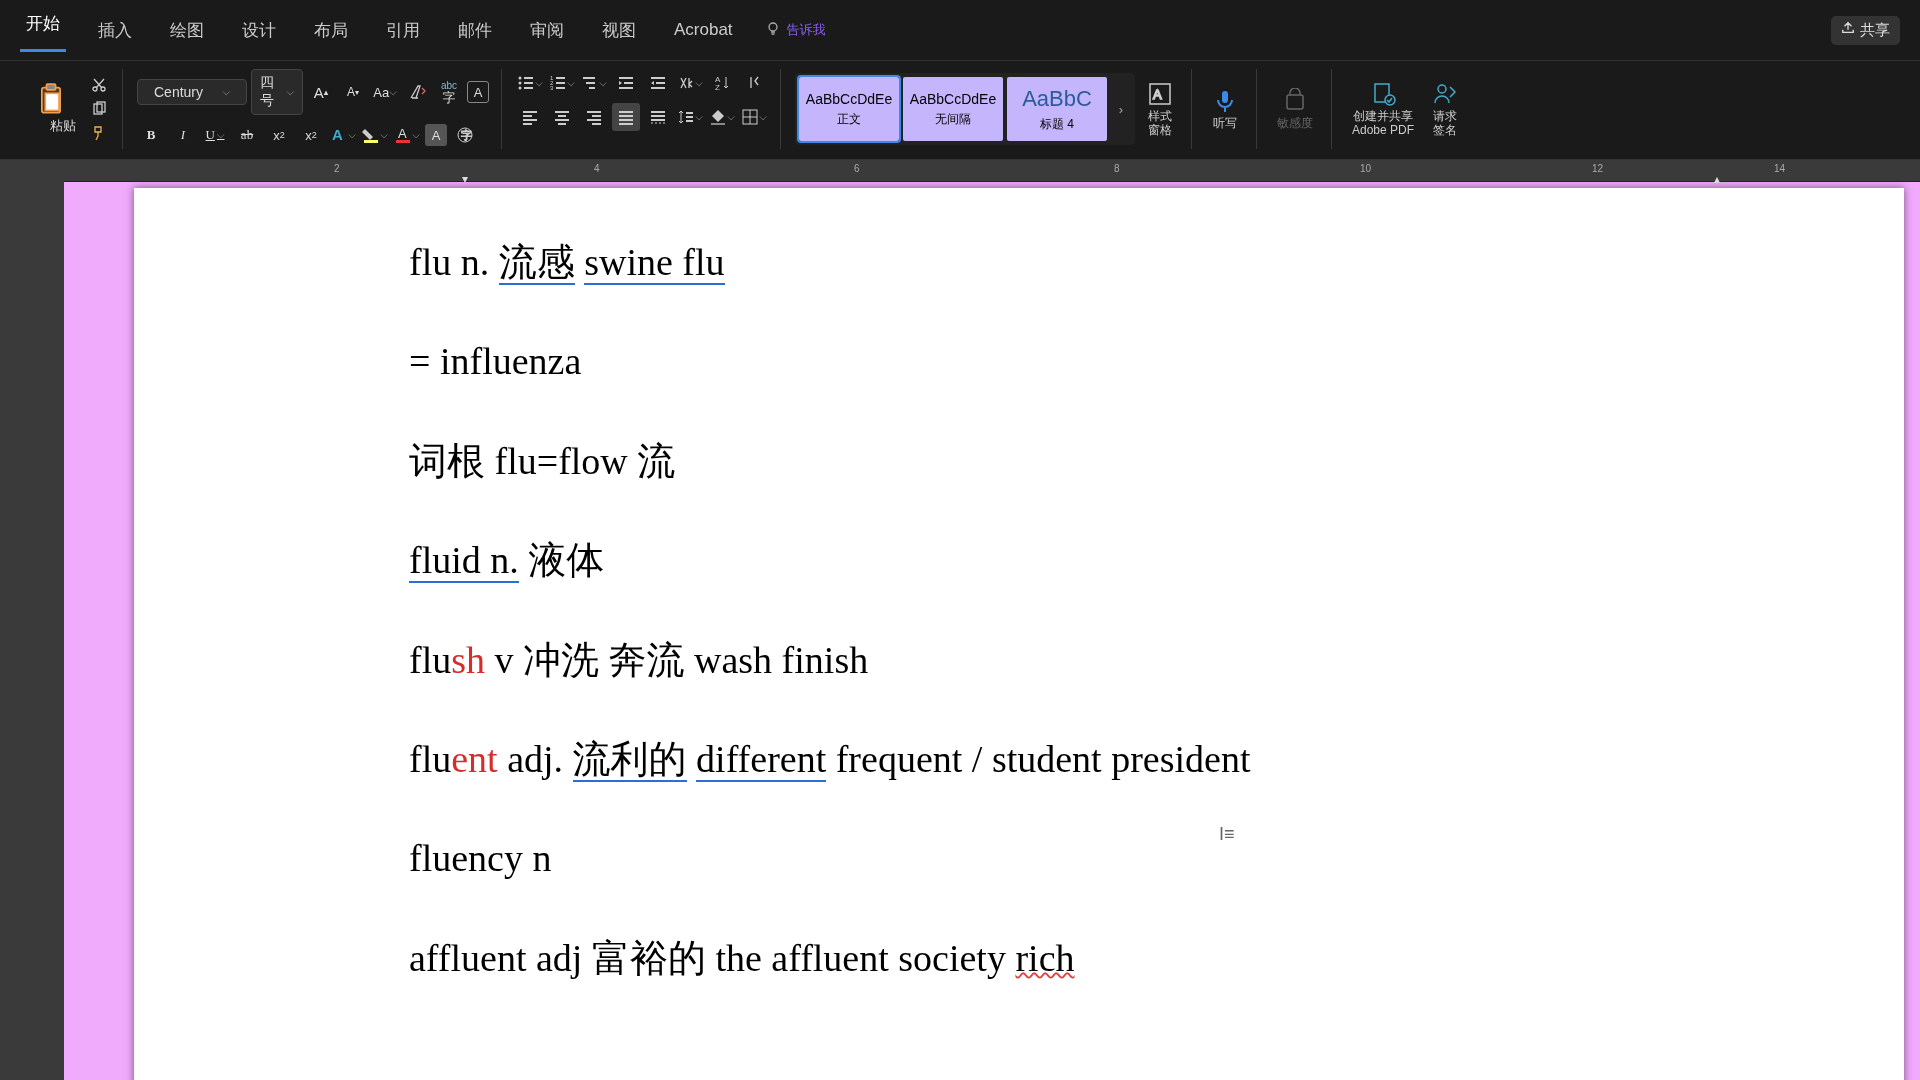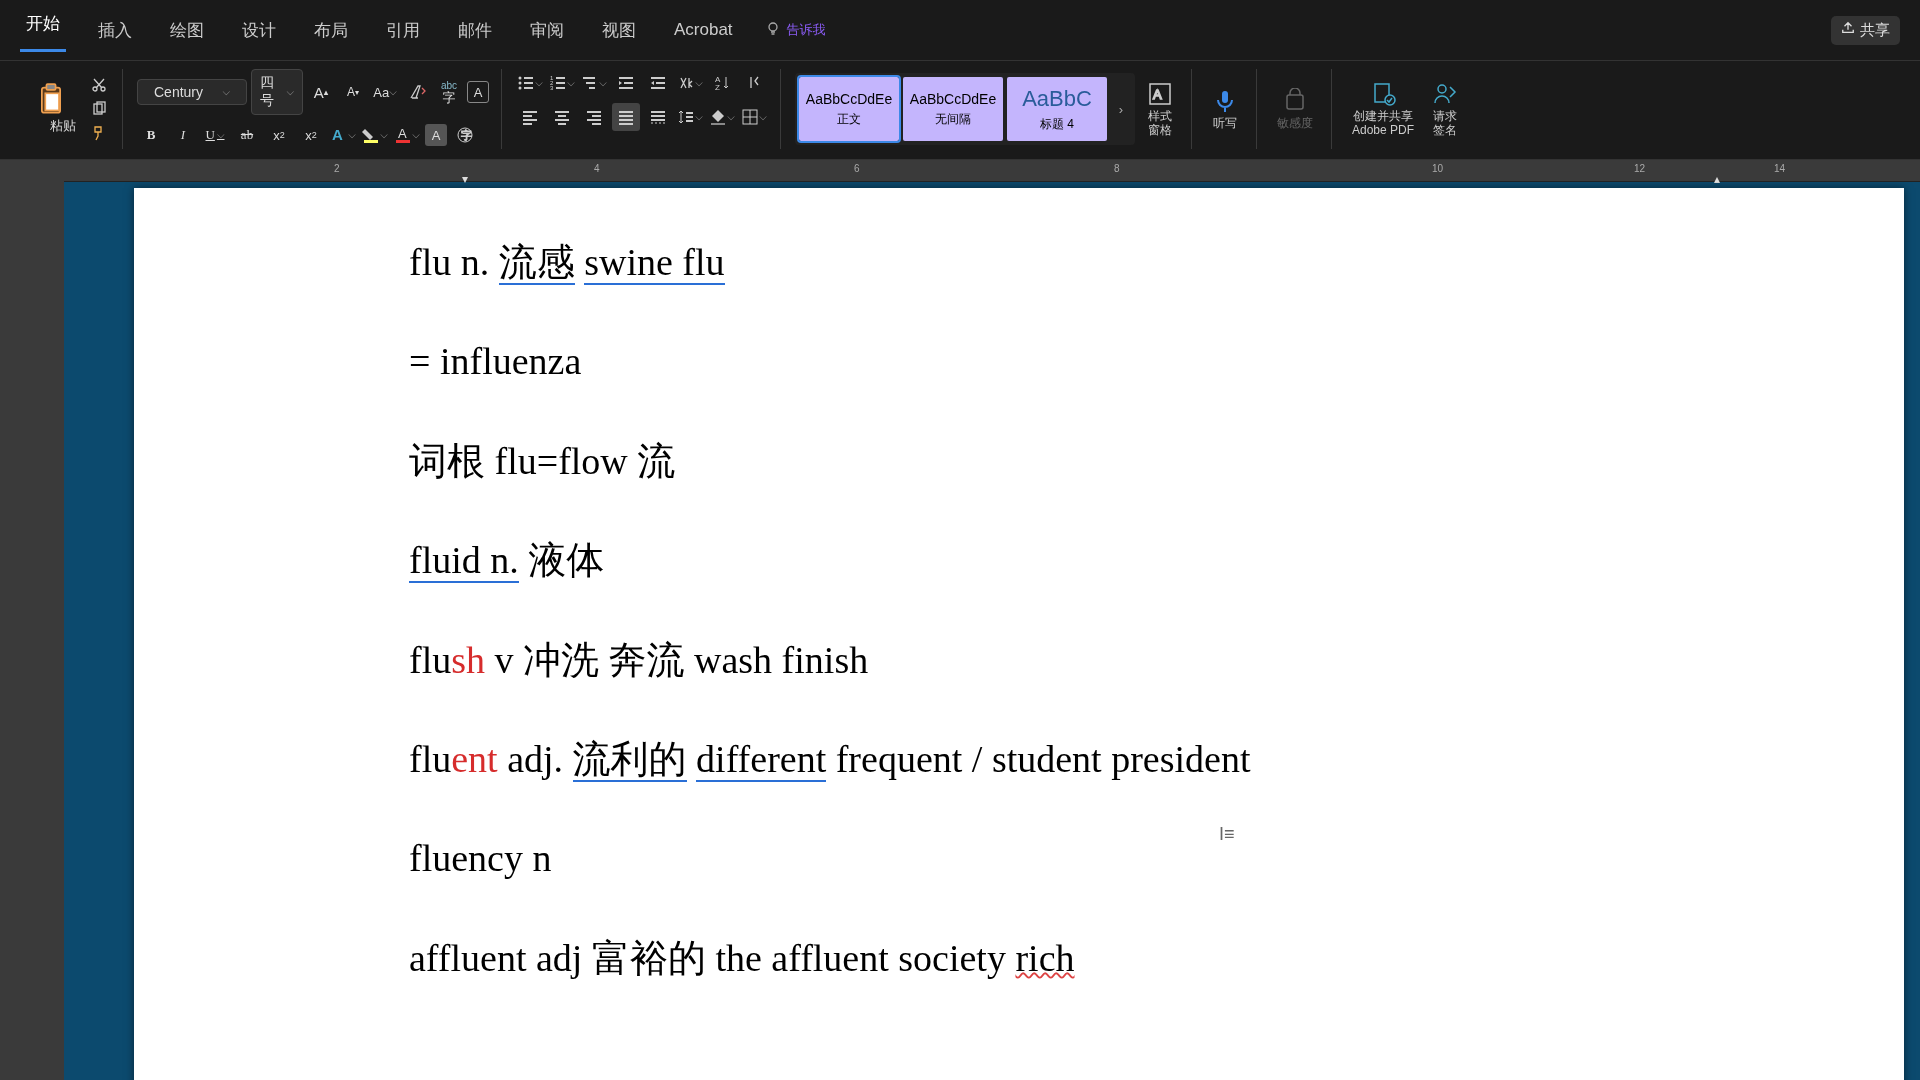--- a/index.html
+++ b/index.html
@@ -202,21 +202,21 @@
 }
 .hruler .marker-r {
   position: absolute;
   right: 200px;
   top: 12px;
   color: #ddd;
   font-size: 12px;
 }
 .page-area {
   flex: 1;
-  background: #0c4a6e;
+  background: #f0abfc;
   overflow: auto;
   padding: 6px 0 0 70px;
 }
 .page {
   background: #fff;
   width: 1770px;
   min-height: 1200px;
   box-shadow: 0 0 8px rgba(0,0,0,0.5);
   padding: 50px 0 0 275px;
   position: relative;
@@ -582,22 +582,22 @@
   <div class="workspace">
     <div class="vruler"></div>
     <div class="page-wrap">
       <div class="hruler">
         <span class="marker-l">▾</span>
         <span class="marker-r">▴</span>
       <span class="tick" style="left: 270px;">2</span>
           <span class="tick" style="left: 530px;">4</span>
           <span class="tick" style="left: 790px;">6</span>
           <span class="tick" style="left: 1050px;">8</span>
-          <span class="tick" style="left: 1368px;">10</span>
-          <span class="tick" style="left: 1570px;">12</span>
+          <span class="tick" style="left: 1296px;">10</span>
+          <span class="tick" style="left: 1528px;">12</span>
           <span class="tick" style="left: 1710px;">14</span>
         </div>
       <div class="page-area">
         <div class="page">
           <div class="doc" id="doc-body">
               <p><span>flu n.  </span><span class="u-blue">流感</span><span>    </span><span class="u-blue">swine flu</span></p>
               <p><span>= influenza</span></p>
               <p><span>词根  flu=flow  流</span></p>
               <p><span class="u-blue">fluid    n.</span><span>  液体</span></p>
               <p><span>flu</span><span class="red">sh</span><span>    v  冲洗  奔流      wash finish</span></p>

